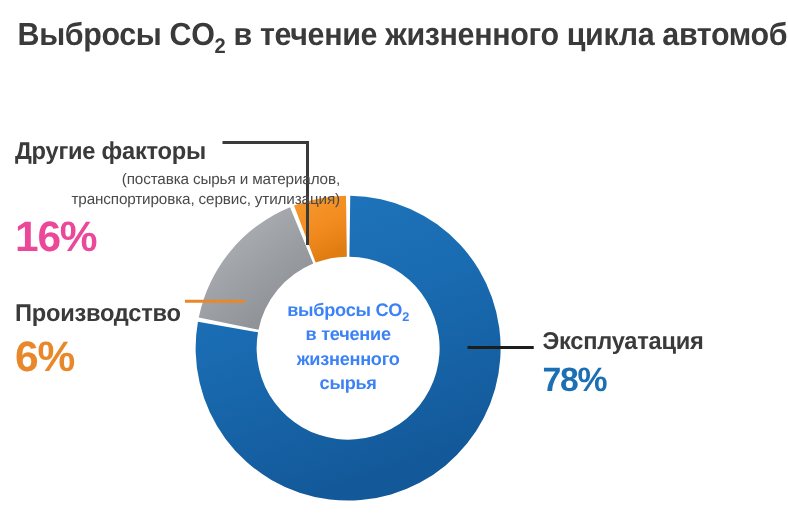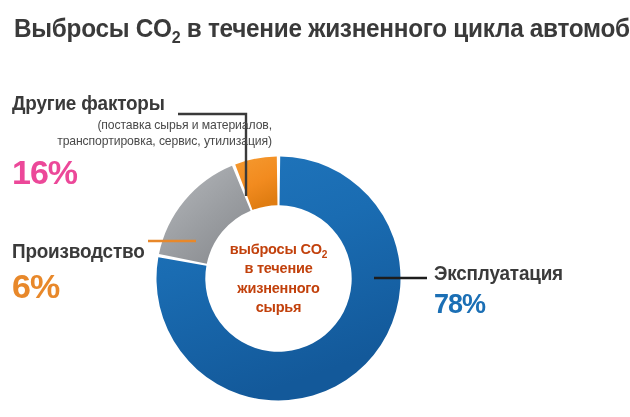--- a/index.html
+++ b/index.html
@@ -60,21 +60,21 @@
     top: 156px;
     width: 245px;
     height: 245px;
     display: flex;
     flex-direction: column;
     align-items: center;
     justify-content: center;
     text-align: center;
     font-size: 14.5px;
     font-weight: bold;
-    color: #c2410c;
+    color: #3b82f6;
     line-height: 1.34;
     letter-spacing: -0.2px;
     pointer-events: none;
   }
   #donut-center-text .line { display: block; white-space: nowrap; }
   #donut-center-text .sub {
     font-size: 0.7em;
     vertical-align: sub;
     line-height: 0;
   }
@@ -95,21 +95,21 @@
   }
   .label-pct {
     font-weight: bold;
     line-height: 1;
   }
 
   
   #label-other {
     position: absolute;
     left: 12px;
-    top: 92px;
+    top: 110px;
     width: 260px;
   }
   #label-other .label-head {
     font-size: 19.5px;
     letter-spacing: -0.2px;
     transform: scaleX(0.97);
     transform-origin: left center;
     display: block;
   }
   #label-other-note {

